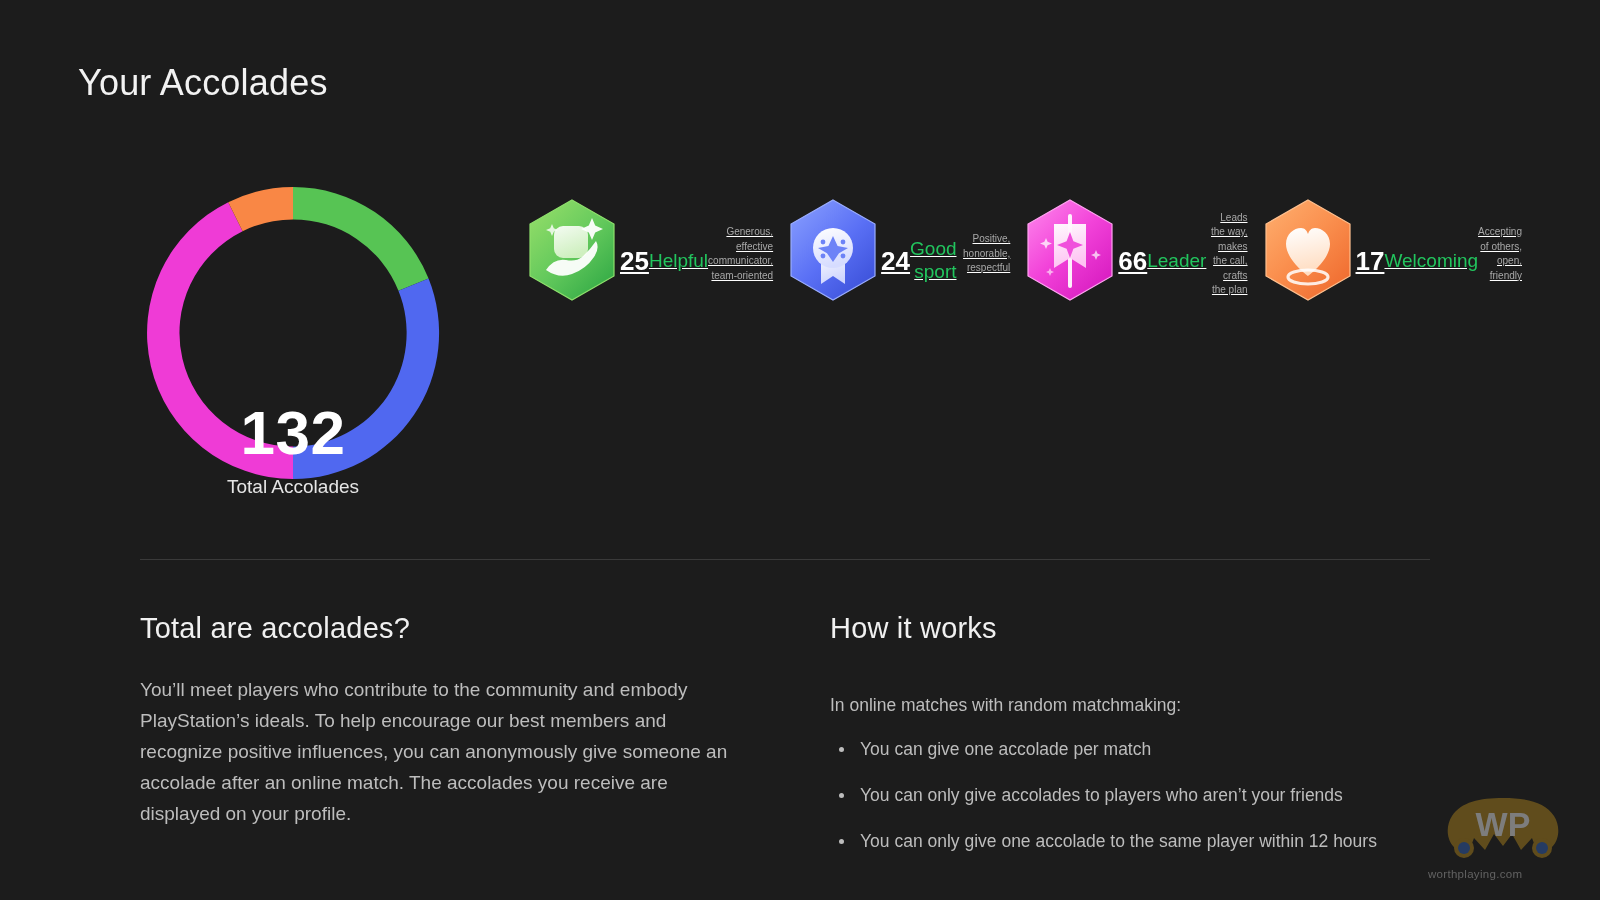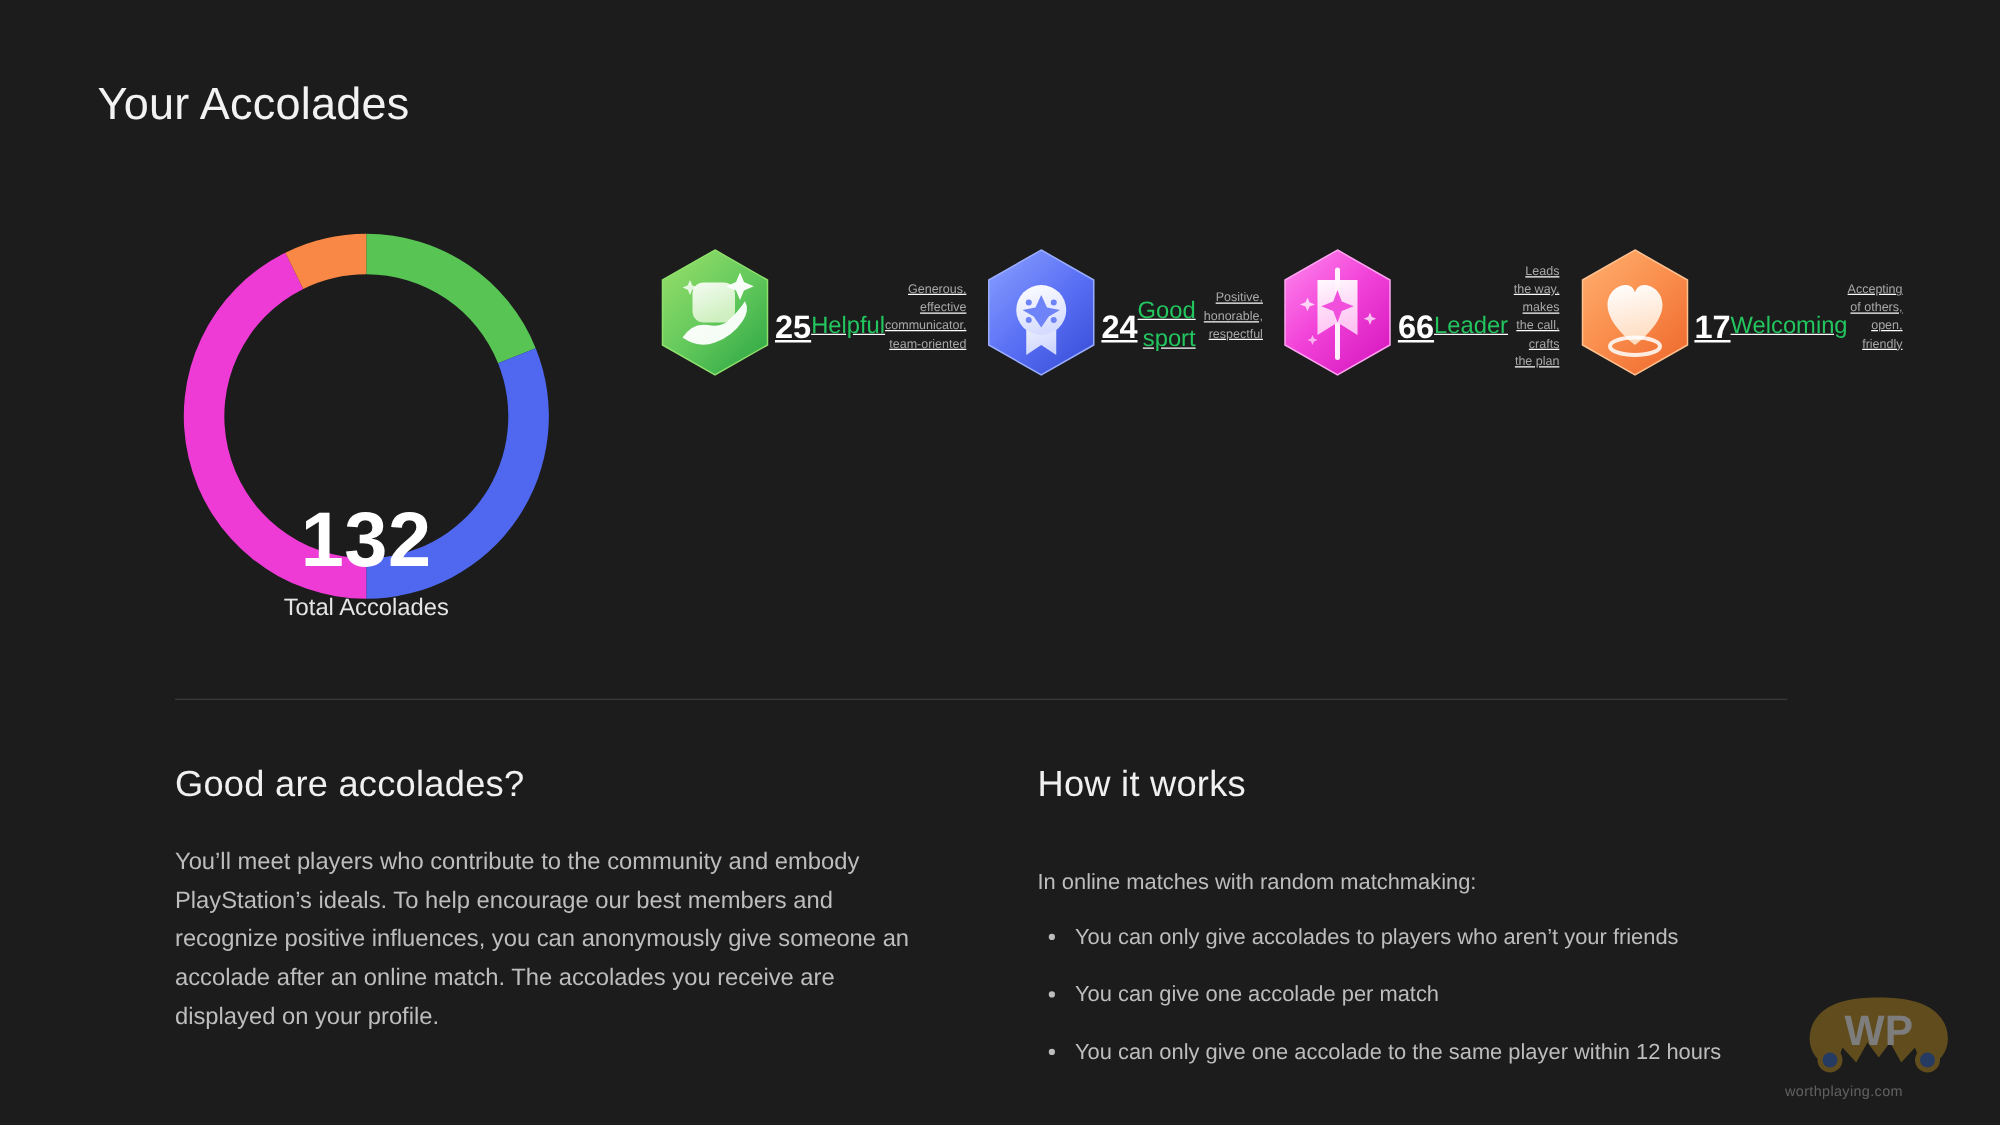--- a/index.html
+++ b/index.html
@@ -372,35 +372,35 @@
       </div>
 
     </div>
   </div>
 
   <div class="divider"></div>
 
   <div class="info">
 
     <div class="info-col left">
-      <div class="info-title">Good are accolades?</div>
+      <div class="info-title">Total are accolades?</div>
       <p class="info-body">You’ll meet players who contribute to the community and embody PlayStation’s ideals. To help encourage our best members and recognize positive influences, you can anonymously give someone an accolade after an online match. The accolades you receive are displayed on your profile.</p>
     </div>
 
     <div class="info-col right">
       <div class="info-title">How it works</div>
       <p class="info-intro">In online matches with random matchmaking:</p>
       <ul class="bullet-list">
         <li>
           <span class="dot"></span>
-          <span>You can only give accolades to players who aren’t your friends</span>
+          <span>You can give one accolade per match</span>
         </li>
         <li>
           <span class="dot"></span>
-          <span>You can give one accolade per match</span>
+          <span>You can only give accolades to players who aren’t your friends</span>
         </li>
         <li>
           <span class="dot"></span>
           <span>You can only give one accolade to the same player within 12 hours</span>
         </li>
       </ul>
     </div>
   </div>
 
   <div class="watermark">

